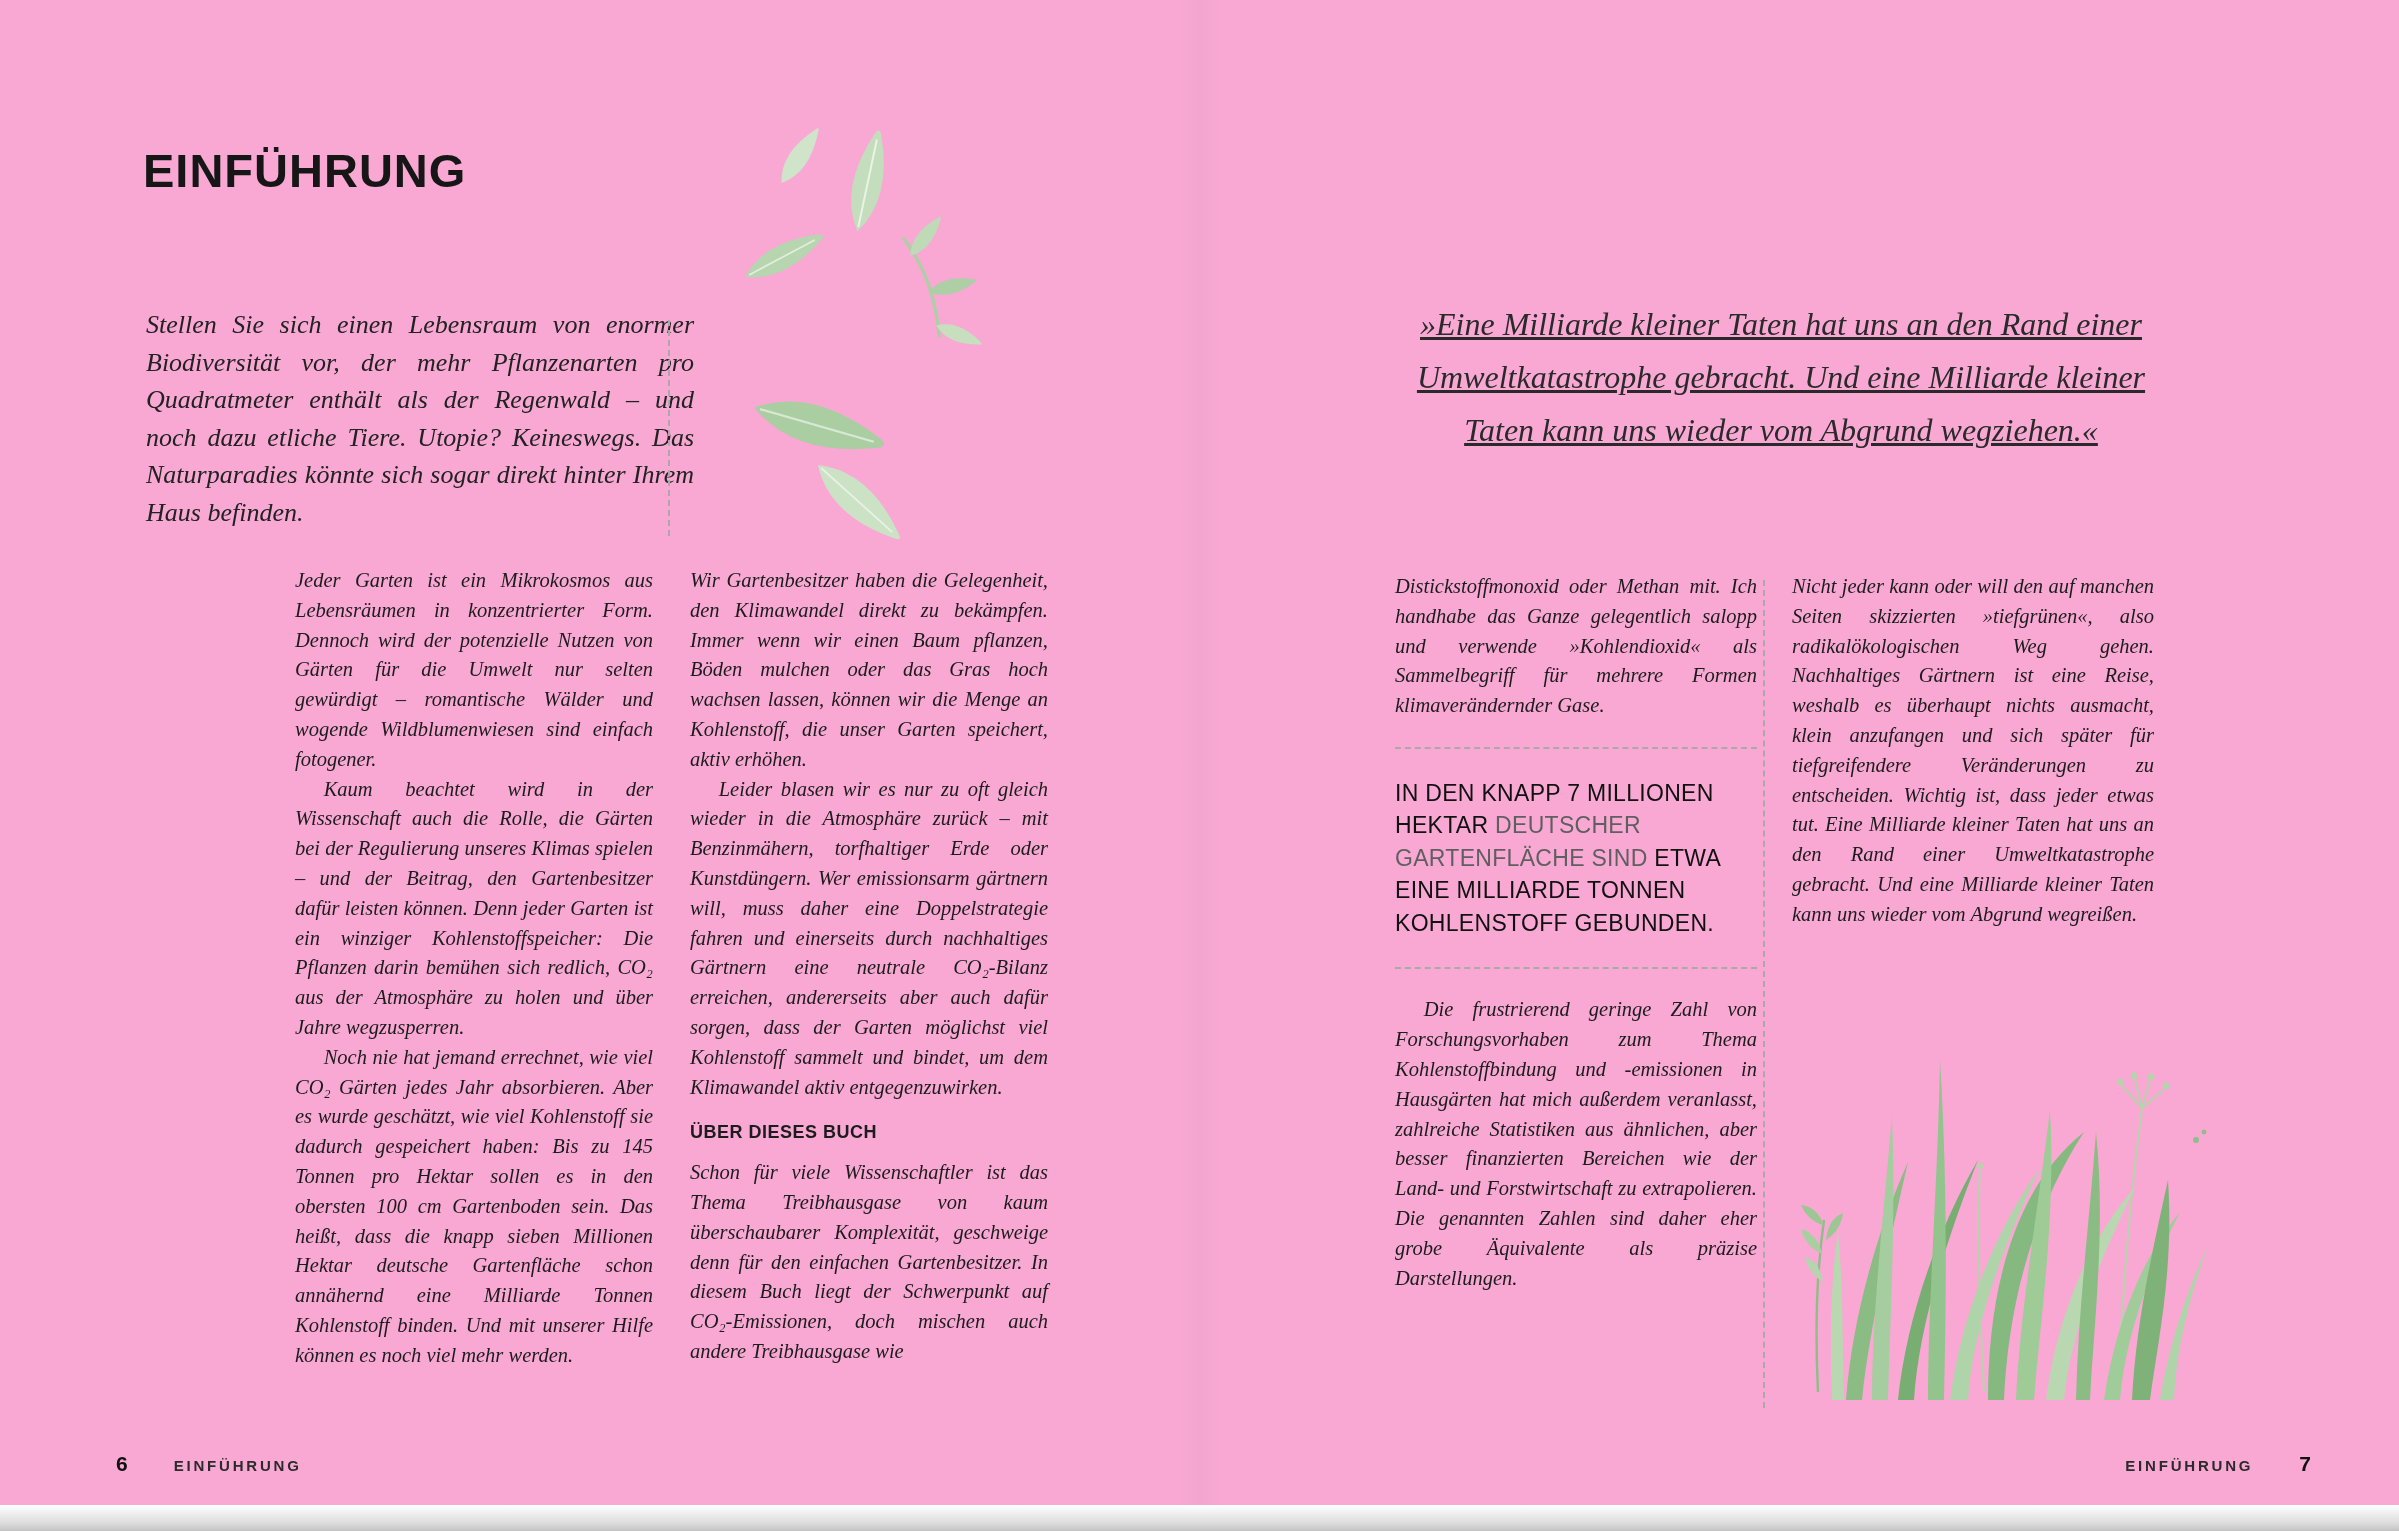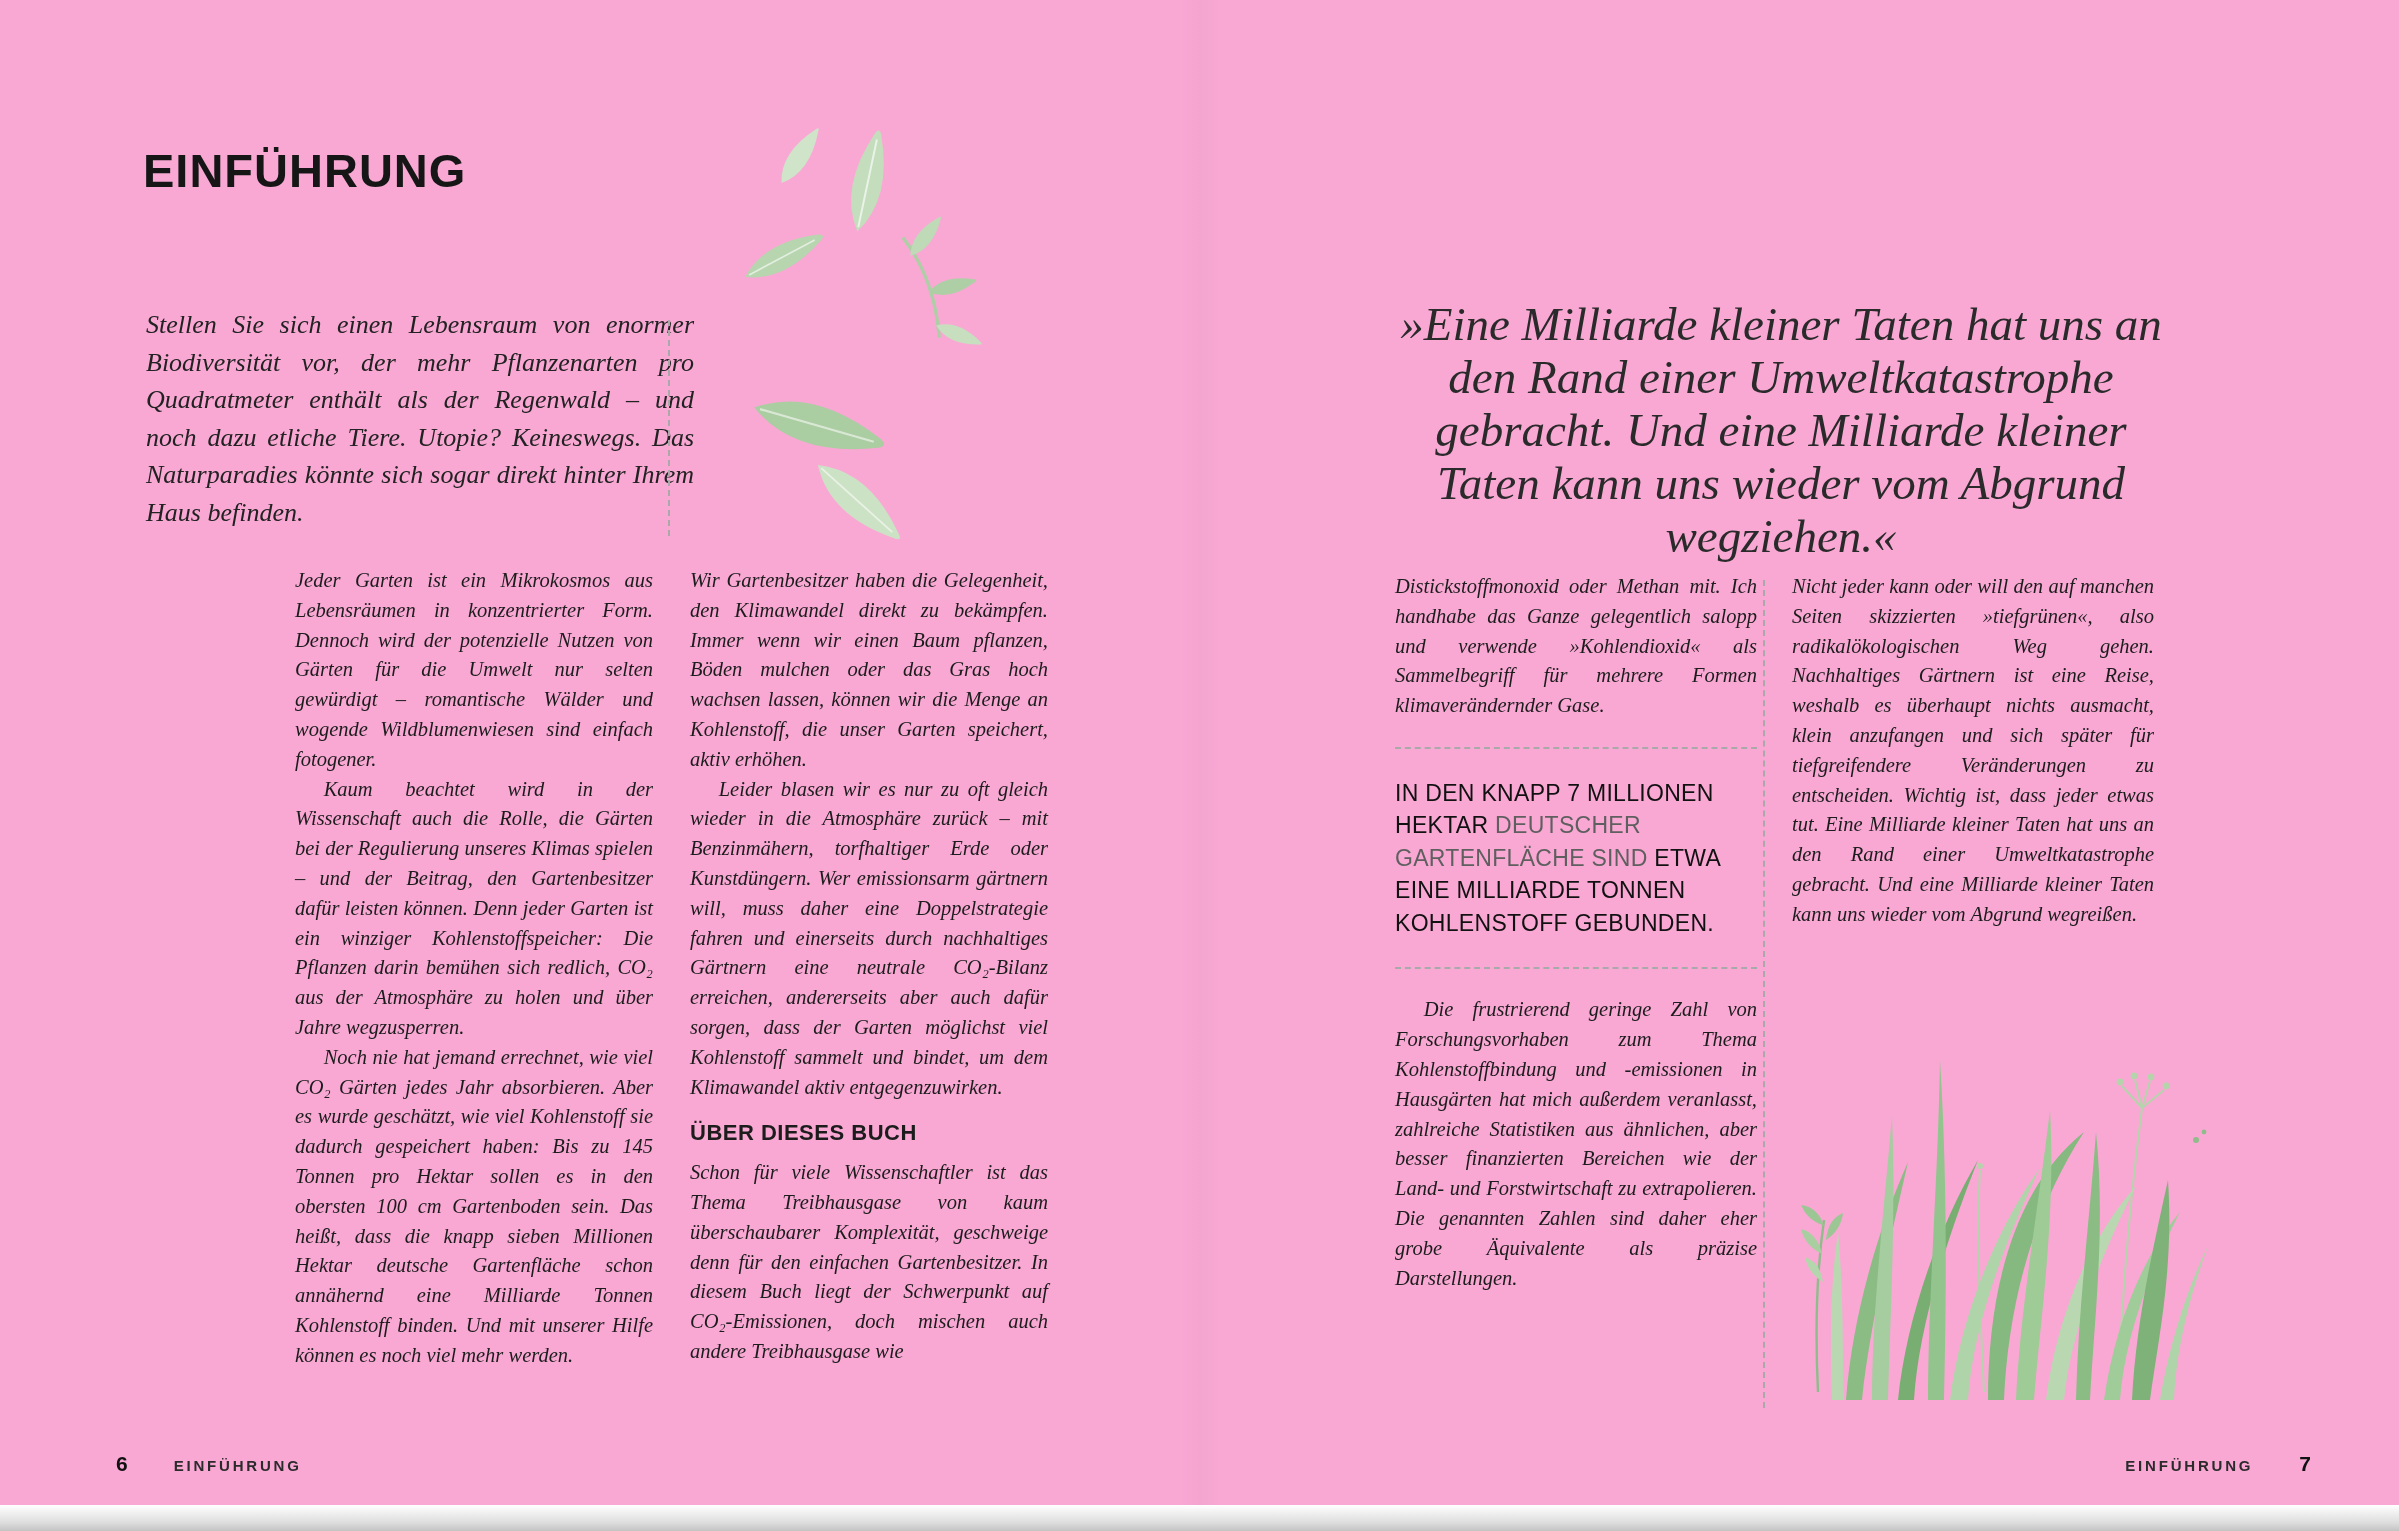--- a/index.html
+++ b/index.html
@@ -50,28 +50,28 @@
   .col p + p { text-indent:1.4em; }
   .col p.indent { text-indent:1.4em; }
 
   .col-a { left:295px; top:566px; }
   .col-b { left:690px; top:566px; }
   .col-c { left:1395px; top:572px; width:362px; }
   .col-d { left:1792px; top:572px; width:362px; }
 
   .subhead {
     font-family:"Liberation Sans","DejaVu Sans",sans-serif;
-    font-weight:bold; font-size:22px; letter-spacing:0.5px;
+    font-weight:bold; font-size:18px; letter-spacing:0.5px;
     margin:16px 0 10px 0; text-align:left;
   }
 
   .quote {
     position:absolute; left:1385px; top:298px; width:792px;
     text-align:center; font-style:italic;
-    font-size:47px; line-height:53px; color:#2a2a2a;
+    font-size:32px; line-height:53px; color:#2a2a2a;text-decoration:underline;
   }
 
   .callout {
     border-top:2px dashed #a9a9a9;
     border-bottom:2px dashed #a9a9a9;
     margin:26px 0 26px 0;
     padding:28px 0 28px 0;
     font-family:"Liberation Sans","DejaVu Sans",sans-serif;
     font-size:23px; line-height:32.5px; letter-spacing:0.3px;
     text-align:left;

